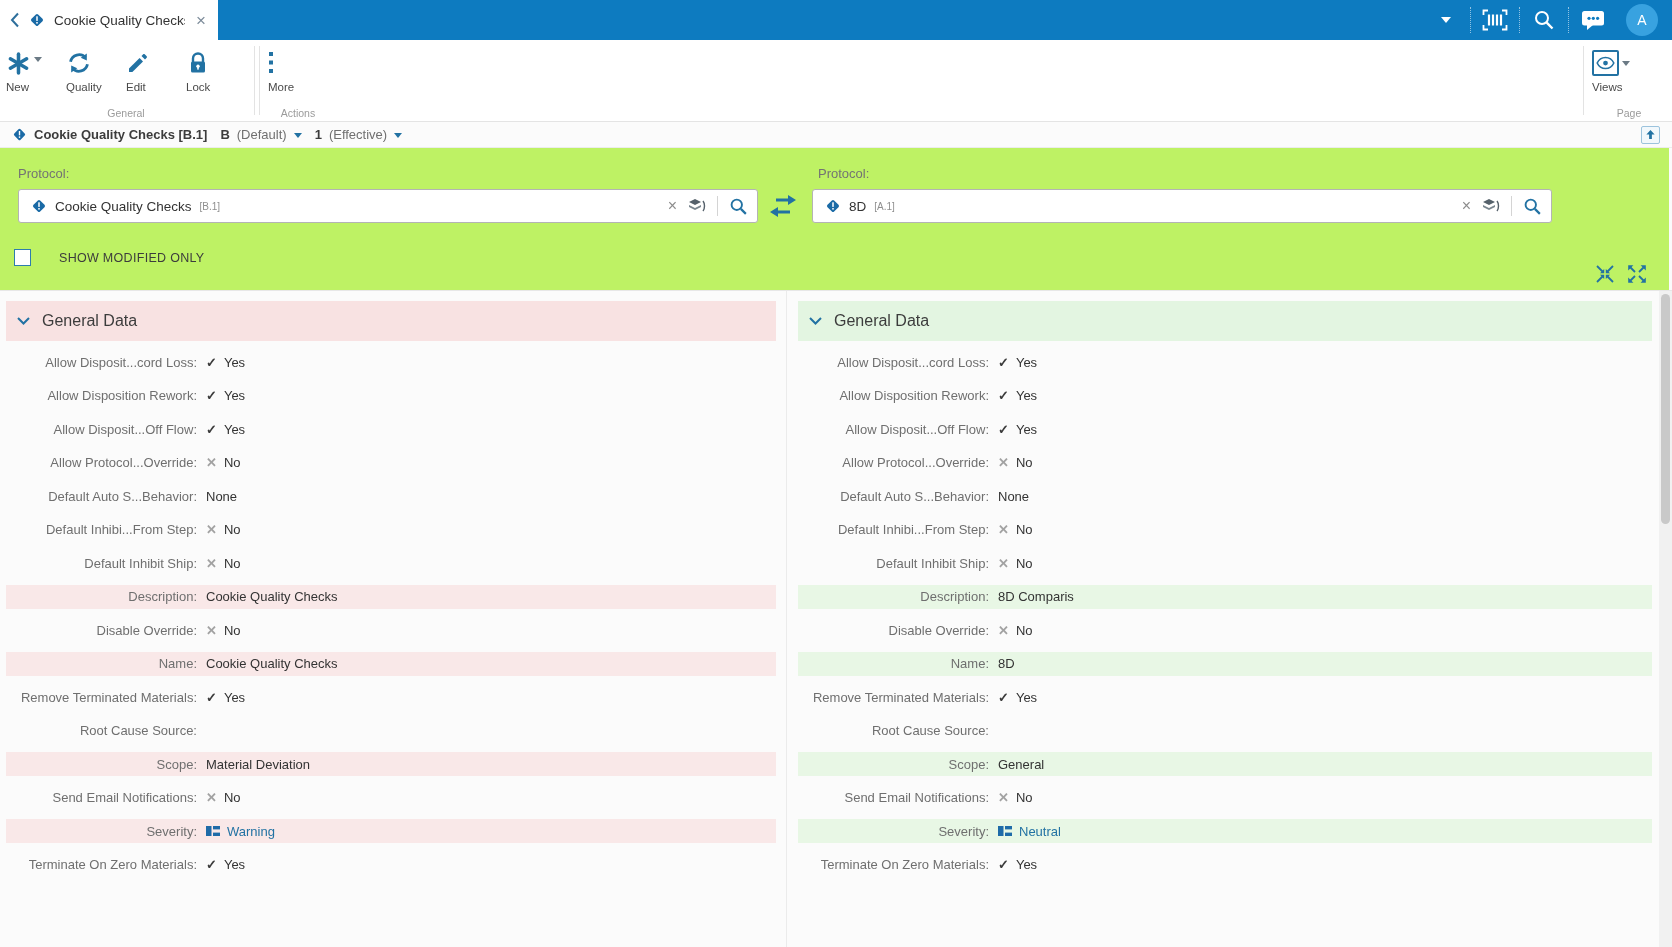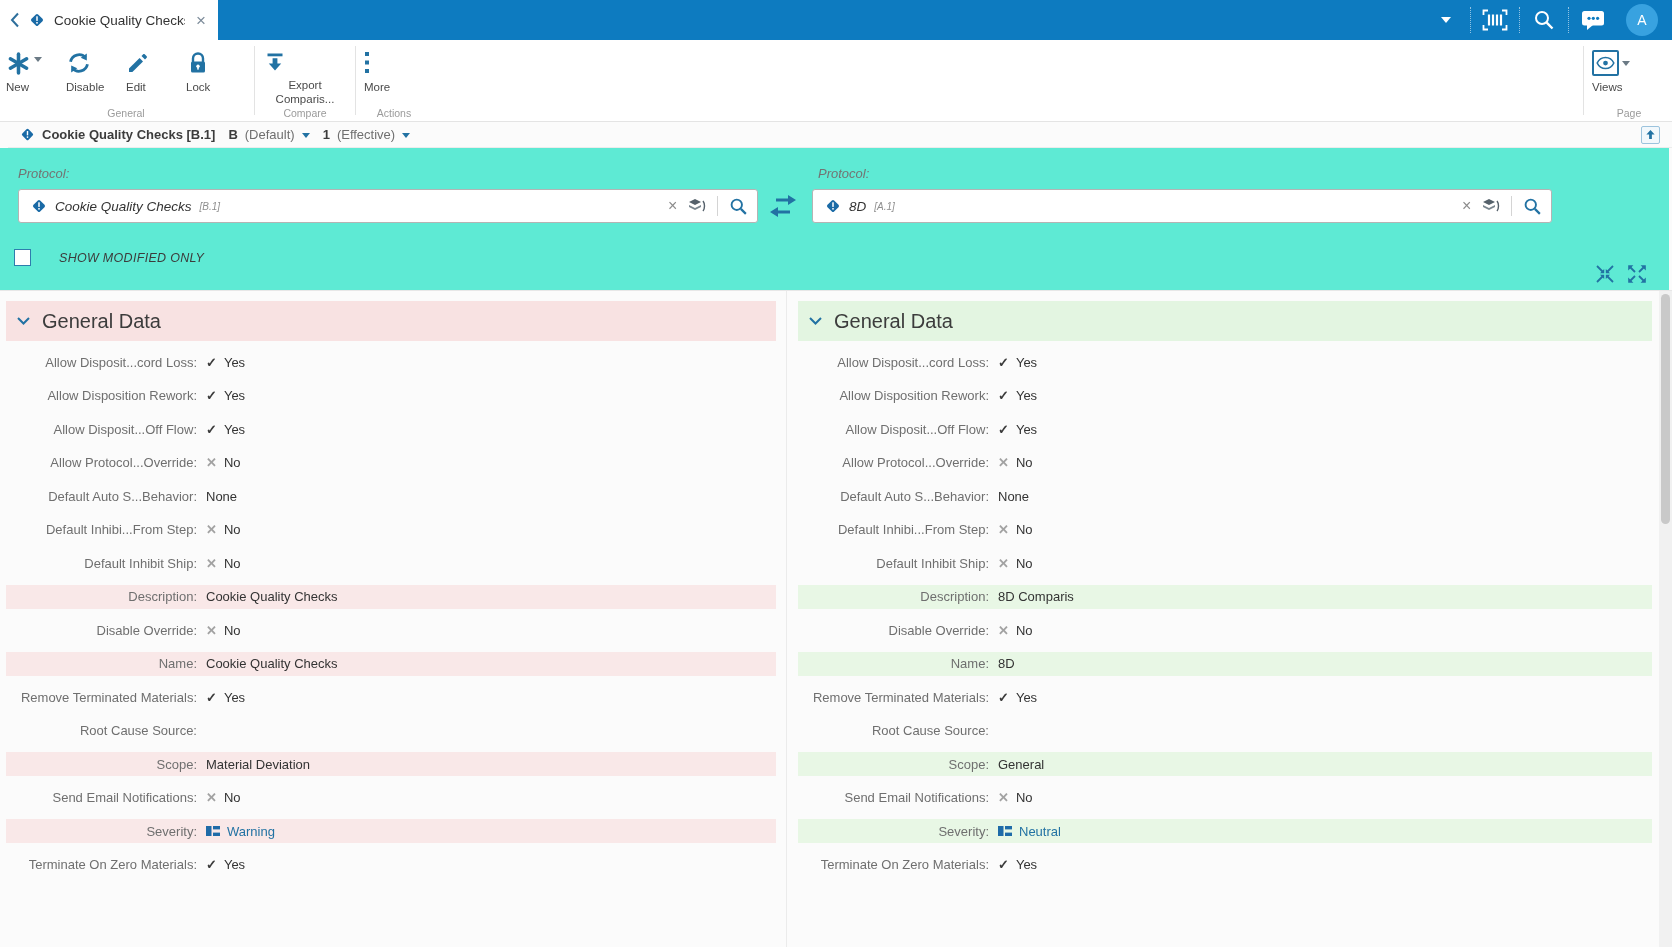--- a/index.html
+++ b/index.html
@@ -25,50 +25,50 @@
   .rbtn { width:60px; display:flex; flex-direction:column; align-items:flex-start; padding-top:5px; cursor:pointer; }
   .rbtn.wide { width:84px; }
   .ricon { height:30px; display:flex; align-items:center; justify-content:center; gap:3px; }
   .rlabel { font-size:11.5px; color:#4a4a4a; text-align:center; line-height:1.2; margin-top:3px; }
   .rsep { width:1px; background:#e3e3e3; margin:6px 2px 6px 2px; }
   .ribbon-spacer { flex:1; }
   .caret-gray { width:0; height:0; border-left:4px solid transparent; border-right:4px solid transparent; border-top:5px solid #6b7a85; }
   .views-box { width:27px; height:26px; border:2px solid #2272a3; border-radius:2px; display:flex; align-items:center; justify-content:center; }
 
   
-  .breadcrumb { position:absolute; top:122px; left:8px; right:0; height:26px; background:#fbfbfb; border-bottom:1px solid #ececec; display:flex; align-items:center; gap:7px; padding:0 12px; }
+  .breadcrumb { position:absolute; top:122px; left:0; right:0; height:26px; background:#fbfbfb; border-bottom:1px solid #ececec; display:flex; align-items:center; gap:7px; padding:0 12px; }
   .bc-title { font-weight:bold; font-size:13px; color:#3c3c3c; }
   .bc-key { font-weight:bold; font-size:13px; color:#3c3c3c; margin-left:6px; }
   .bc-sub { color:#6f6f6f; font-size:13px; }
   .caret-blue { width:0; height:0; border-left:4.5px solid transparent; border-right:4.5px solid transparent; border-top:5.5px solid #2272a3; margin-top:2px; cursor:pointer; }
   .popout { margin-left:auto; width:19px; height:18px; border:1px solid #9cc3dd; border-radius:2px; display:flex; align-items:center; justify-content:center; cursor:pointer; background:#f2f8fc; }
 
   
-  .compare-head { position:absolute; top:148px; left:0; right:3px; height:142px; background:#5eead4;font-style:italic; }
+  .compare-head { position:absolute; top:148px; left:0; right:3px; height:142px; background:#bef264; }
   .proto-label { position:absolute; top:18px; font-size:13px; color:#737373; }
   .input-box { position:absolute; top:41px; width:740px; height:34px; background:#fff; border:1px solid #b4b4b4; border-radius:3px; display:flex; align-items:center; gap:8px; padding:0 9px 0 12px; }
   .iv-text { font-size:13.5px; color:#333; }
   .iv-suffix { font-size:10px; color:#8f8f8f; }
   .input-actions { margin-left:auto; display:flex; align-items:center; gap:11px; }
   .clear-x { color:#8c8c8c; font-size:16px; line-height:1; cursor:pointer; }
   .in-sep { height:20px; border-left:1px solid #d4d4d4; }
   .swap { position:absolute; top:47px; left:770px; cursor:pointer; }
   .modified-row { position:absolute; top:101px; left:14px; display:flex; align-items:center; gap:28px; }
   .checkbox { width:17px; height:17px; border:1px solid #2e7dad; background:#fff; cursor:pointer; }
   .cb-label { font-size:12.5px; color:#3c3c3c; letter-spacing:.3px; }
   .fit-icons { position:absolute; top:116px; right:22px; display:flex; gap:12px; }
   .fit-icons > span { cursor:pointer; display:flex; }
 
   
   .content { position:absolute; top:290px; left:0; right:0; bottom:0; background:#fbfbfb; border-top:1px solid #e7e7e7; }
   .divider-v { position:absolute; left:786px; top:0; bottom:0; width:1px; background:#ebebeb; }
   .panel { position:absolute; top:0; bottom:0; overflow:hidden; }
   .panel.left  { left:0;   width:782px; }
   .panel.right { left:792px; width:866px; }
-  .sec-header { margin:10px 6px 9px 6px; height:40px; display:flex; align-items:center; gap:12px; padding-left:11px; font-size:20px; color:#3c3c3c; cursor:pointer; }
+  .sec-header { margin:10px 6px 9px 6px; height:40px; display:flex; align-items:center; gap:12px; padding-left:11px; font-size:16px; color:#3c3c3c; cursor:pointer; }
   .panel.left  .sec-header { background:#f8e2e2; }
   .panel.right .sec-header { background:#e3f5e1; }
   .rows { padding:0 6px; }
   .row { height:24px; margin-bottom:9.5px; display:flex; align-items:center; }
   .panel.left  .row.modified { background:#f9e8e8; }
   .panel.right .row.modified { background:#e8f7e5; }
   .row-label { width:200px; flex:none; text-align:right; padding-right:9px; font-size:13px; color:#6f6f6f; white-space:nowrap; }
   .row-value { display:flex; align-items:center; gap:7px; font-size:13px; color:#333; white-space:nowrap; }
   .row-value.link-value { color:#2272a3; cursor:pointer;align-items:center; }
   .val-icon.check { color:#3c3c3c; font-weight:bold; font-size:13px; }
@@ -156,21 +156,21 @@
       </div>
       <div class="rbtn">
         <span class="ricon">
           <svg width="26" height="26" viewBox="0 0 24 24" fill="none" stroke="#2272a3" stroke-width="2.6">
             <path d="M19.8 13.2A8 8 0 0 1 6 17"></path>
               <path d="M4.2 10.8A8 8 0 0 1 18 7"></path>
             <polygon fill="#2272a3" stroke="none" points="19.2,3.2 19.2,9.6 13.6,7.2"></polygon>
             <polygon fill="#2272a3" stroke="none" points="4.8,20.8 4.8,14.4 10.4,16.8"></polygon>
           </svg>
         </span>
-        <span class="rlabel">Disable</span>
+        <span class="rlabel">Quality</span>
       </div>
       <div class="rbtn">
         <span class="ricon">
           <svg width="24" height="24" viewBox="0 0 24 24" fill="#2272a3">
               <path d="M3 17.6V21h3.4L17 10.4 13.6 7 3 17.6z"></path>
               <path d="M20.7 6.8c.4-.4.4-1.1 0-1.5l-2-2c-.4-.4-1.1-.4-1.5 0l-1.7 1.8L19 8.5l1.7-1.7z"></path>
             </svg>
         </span>
         <span class="rlabel">Edit</span>
       </div>
@@ -183,32 +183,20 @@
               <rect x="11.2" y="15.8" width="1.6" height="2.8" fill="#fff"></rect>
             </svg>
         </span>
         <span class="rlabel">Lock</span>
       </div>
       <span class="glabel">General</span>
     </div>
 
     <div class="rsep"></div>
 
-    <div class="rgroup">
-      <div class="rbtn wide">
-        <span class="ricon">
-          <svg width="24" height="24" viewBox="0 0 24 24" fill="#2272a3">
-              <rect x="4.5" y="3.5" width="15" height="2.8"></rect>
-              <polygon points="12,20.5 5.8,13.5 9.6,13.5 9.6,8.2 14.4,8.2 14.4,13.5 18.2,13.5"></polygon>
-            </svg>
-        </span>
-        <span class="rlabel">Export Comparis...</span>
-      </div>
-      <span class="glabel">Compare</span>
-    </div>
 
     <div class="rsep"></div>
 
     <div class="rgroup">
       <div class="rbtn">
         <span class="ricon">
           <svg width="6" height="24" viewBox="0 0 6 24" fill="#2272a3">
               <rect x="1" y="1" width="4" height="4"></rect>
               <rect x="1" y="9.5" width="4" height="4"></rect>
               <rect x="1" y="18" width="4" height="4"></rect>

